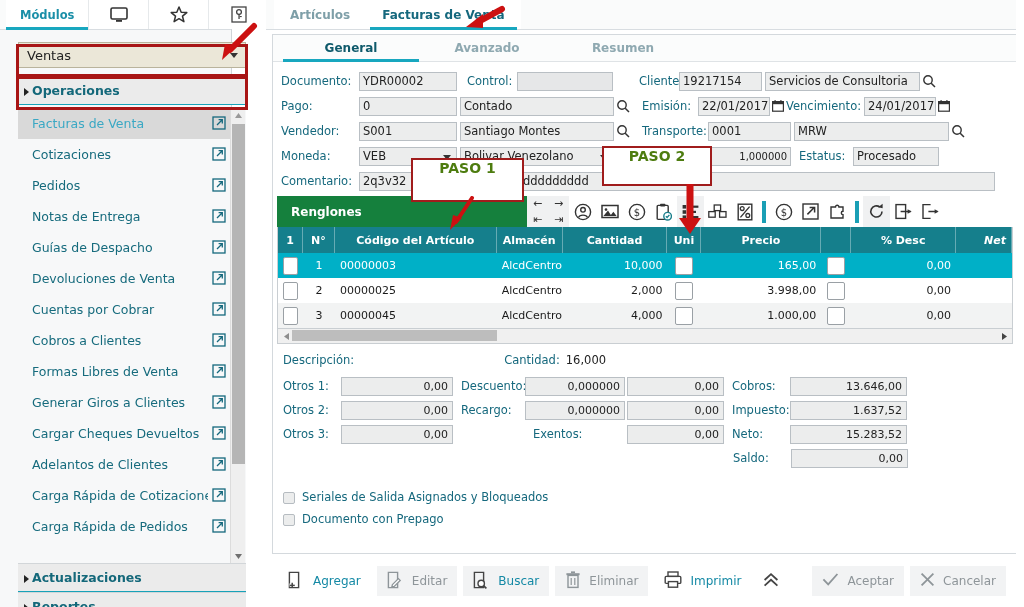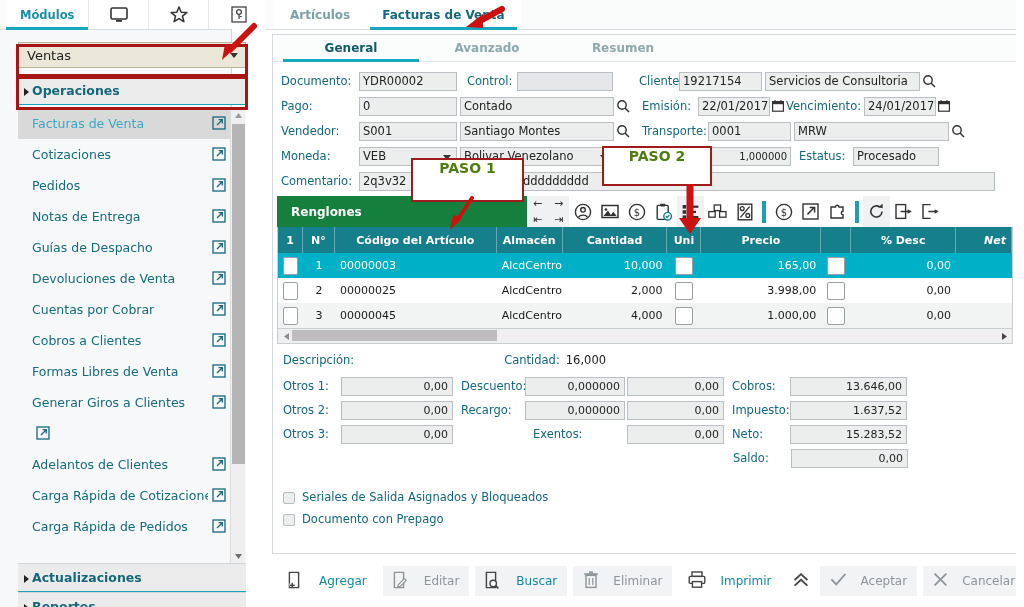--- a/index.html
+++ b/index.html
@@ -217,21 +217,21 @@
 
   .chk-row { display: flex; align-items: flex-end; height: 22px; font-size: 11.5px; color: #15687d; }
   .chk { width: 12px; height: 12px; border: 1px solid #b6bcc1; background: #eceded; margin-right: 7px; border-radius: 2px; }
 
   
   .btnbar {
     position: absolute; left: 6px; top: 560px; width: 746px; height: 42px;
     display: flex; align-items: center; padding: 0 6px;
   }
   .abtn {
-    height: 30px; display: flex; align-items: center; gap: 14px;
+    height: 30px; display: flex; align-items: center; gap: 8px;
     padding: 0 10px; font-size: 12px; color: #1489a5; margin-right: 6px; justify-content: space-between;
   }
   .abtn.soft { background: #f2f3f4; }
   .abtn.dim { color: #8e9599; }
   .abtn.plain { background: transparent; }
 
   
   .anno {
     position: absolute; background: #ffffff; border: 2px solid #a01c1c;
     font-size: 14px; font-weight: bold; color: #4d7c0f;
@@ -382,20 +382,21 @@
           <div class="nav-item">
             <span class="lbl">Generar Giros a Clientes</span>
             <span class="ext">
                 <svg width="14" height="14" viewBox="0 0 14 14">
                   <rect x="1" y="1" width="12" height="12" fill="none" stroke="#15687d" stroke-width="1.3"></rect>
                   <path d="M5 9 L10 4 M6.6 3.7 H10.3 V7.4" fill="none" stroke="#15687d" stroke-width="1.3"></path>
                 </svg>
               </span>
           </div>
           <div class="nav-item">
+            <span class="lbl">Cargar Cheques Devueltos</span>
             <span class="ext">
                 <svg width="14" height="14" viewBox="0 0 14 14">
                   <rect x="1" y="1" width="12" height="12" fill="none" stroke="#15687d" stroke-width="1.3"></rect>
                   <path d="M5 9 L10 4 M6.6 3.7 H10.3 V7.4" fill="none" stroke="#15687d" stroke-width="1.3"></path>
                 </svg>
               </span>
           </div>
           <div class="nav-item">
             <span class="lbl">Adelantos de Clientes</span>
             <span class="ext">

